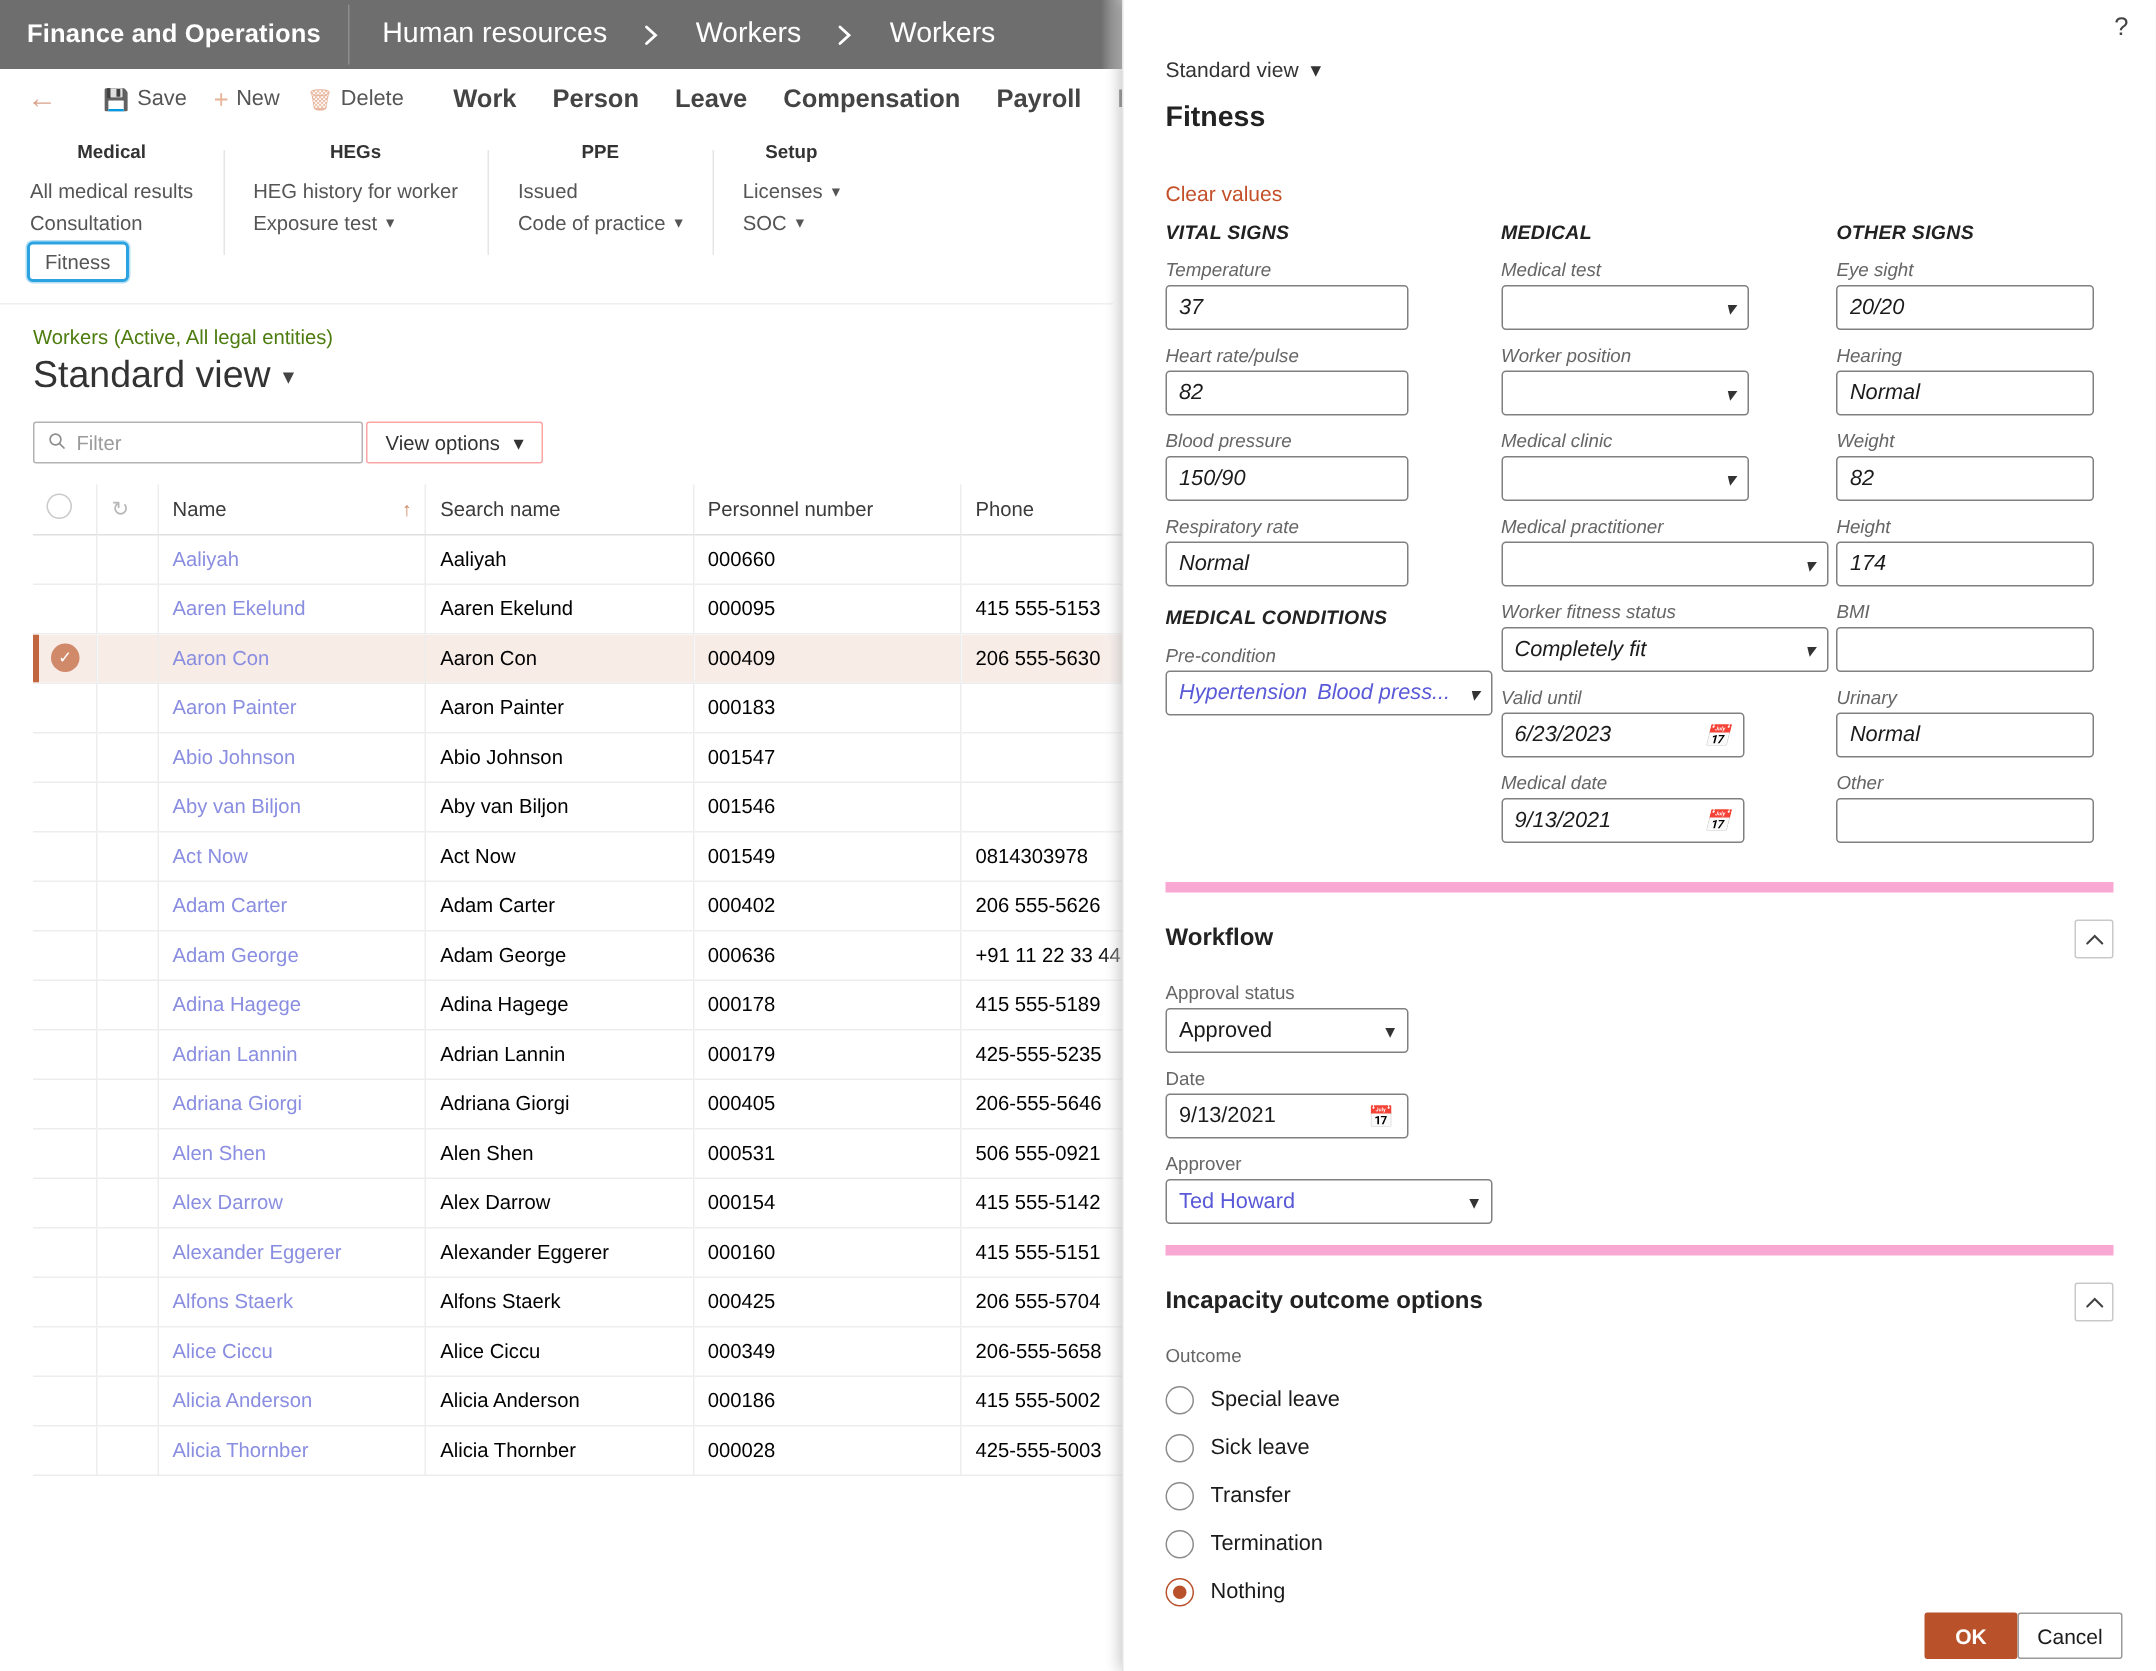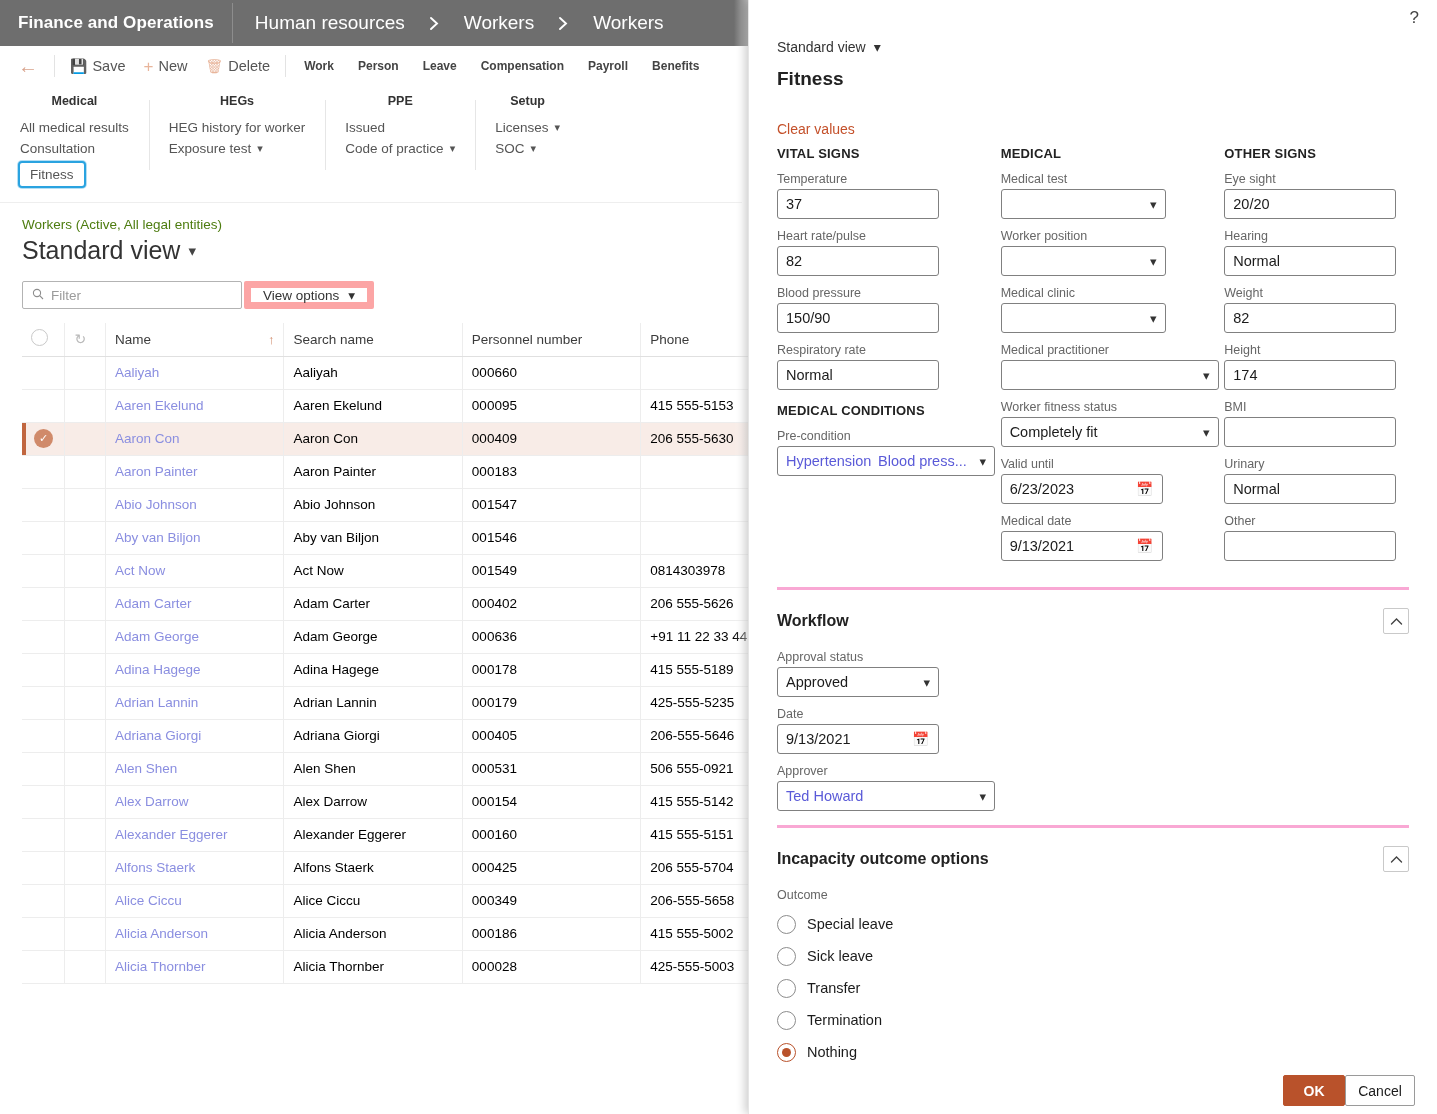--- a/index.html
+++ b/index.html
@@ -30,21 +30,21 @@
 
   
   .cmdbar {
     height: 40px; display: flex; align-items: center; gap: 0px;
     padding-left: 14px; font-size: 14.5px; color: #333;
   }
   .cmd-back { color:#d9a38c; font-size: 20px; padding: 0 10px 0 4px; line-height: 1;}
   .cmd-vsep { width: 1px; height: 22px; background: #e3e3e3; margin: 0 6px; }
   .cmd-btn { display: flex; align-items: center; gap: 5px; padding: 4px 9px; color: #555; white-space: nowrap; }
   .cmd-btn .gl { color: #e8b59b; font-size: 14px; line-height: 1; }
-  .cmd-tab { padding: 4px 12px; color: #444; font-weight: 600; font-size: 12px; white-space: nowrap; }
+  .cmd-tab { padding: 4px 12px; color: #444; font-weight: 600; font-size: 17px; white-space: nowrap; }
 
   
   .ribbon { display: flex; padding: 8px 0 14px 0; position: relative; }
   .rib-group { padding: 0 18px; min-width: 60px; position: relative; }
   .rib-group + .rib-group::before {
     content:""; position:absolute; left:0; top: 6px; bottom: 18px; width:1px; background:#e6e6e6;
   }
   .rib-title { font-size: 12.5px; font-weight: bold; color: #333; text-align: center; margin-bottom: 9px; }
   .rib-link { font-size: 13.5px; color: #555; padding: 3px 2px; display: flex; align-items: center; gap: 6px; white-space: nowrap;}
   .rib-link .chev { color:#555; font-size: 11px; }
@@ -59,21 +59,21 @@
   .listpage { padding: 14px 0 0 22px; }
   .list-caption { font-size: 13.5px; color: #4d7c0f; margin-bottom: 4px; }
   .list-title { font-size: 25px; color: #333; font-weight: normal; display:flex; align-items:flex-end; gap:8px; margin: 4px 0 16px 0;}
   .list-title .chev { font-size: 15px; color:#444; margin-bottom: 5px;}
   .list-tools { display: flex; align-items: center; gap: 2px; margin-bottom: 14px; }
   .filterbox {
     width: 220px; height: 28px; border: 1px solid #b3b3b3; border-radius: 2px;
     display: flex; align-items: center; gap: 7px; padding: 0 9px; font-size: 13.5px; color: #9b9b9b; background:#fff;
   }
   .viewopts {
-    height: 28px; border: 7px solid #fca5a5; border-radius: 2px; display: flex; align-items: center;
+    height: 28px; border: 1px solid #fca5a5; border-radius: 2px; display: flex; align-items: center;
     gap: 9px; padding: 0 12px; font-size: 13.5px; color: #333; background:#fff;
   }
   
   table.grid { border-collapse: collapse; font-size: 13.5px; width: 800px; table-layout: fixed; }
   table.grid th, table.grid td {
     border: 1px solid #ededed; border-left: none; border-top: none;
     height: 33px; padding: 0 9px; text-align: left; font-weight: normal; vertical-align: middle;
     overflow: hidden; white-space: nowrap;
   }
   table.grid th { color: #3b3b3b; border-bottom: 1px solid #e0e0e0; }
@@ -105,21 +105,21 @@
     background: #fff; box-shadow: -3px 0 9px rgba(0,0,0,.20);
     border-left: 1px solid #e5e5e5;
   }
   .panel-help { position: absolute; right: 18px; top: 8px; font-size: 17px; color: #444; }
   .panel-head { padding: 38px 0 0 28px; }
   .panel-viewsel { font-size: 14px; color: #333; display: inline-flex; align-items: center; gap: 8px; }
   .panel-title { font-size: 19px; font-weight: bold; color: #222; margin-top: 12px; }
 
   .clearvalues { color: #c4502a; font-size: 14px; margin-top: 31px; display:inline-block; }
 
-  .cols { display: flex; padding: 0 28px; gap: 0; margin-top: 8px; }
+  .cols { display: flex; padding: 0 28px; gap: 0; margin-top: 8px; font-style: italic; }
   .col { width: 230px; }
   .col.c2 { width: 230px; }
   .col.c3 { width: 190px; }
   .sect-head { font-size: 13px; font-weight: bold; color: #222; letter-spacing: .2px; margin-bottom: 11px; }
   .fld { margin-bottom: 10px; }
   .fld-label { font-size: 12.5px; color: #666; margin-bottom: 3px; }
   .fld-box {
     height: 30px; border: 1px solid #808080; border-radius: 3px; background: #fff;
     display: flex; align-items: center; padding: 0 8px; font-size: 14.5px; color: #1b1b1b;
   }
@@ -129,21 +129,21 @@
   .fld-box.w160 { width: 172px; }
   .fld-box .val { flex: 1; overflow: hidden; white-space: nowrap; }
   .fld-box .chev-d { color: #333; font-size: 13px; margin-left: 6px; }
   .fld-box .cal { color: #8a8a8a; font-size: 14px; margin-left: 6px; }
   .tokenbox { justify-content: space-between; }
   .tok { color: #5a5ad8; font-size: 14.5px; }
   .mt14 { margin-top: 13px; }
 
   
   .secbar {
-    margin: 0 28px; padding: 18px 0 12px 0; border-top: 3px solid #f9a8d4;
+    margin: 0 28px; padding: 18px 0 12px 0; border-top: 7px solid #f9a8d4;
     display: flex; align-items: center; justify-content: space-between;
   }
   .secbar-title { font-size: 16px; font-weight: bold; color: #222; }
   .sec-toggle {
     width: 26px; height: 26px; border: 1px solid #c9c9c9; border-radius: 2px;
     display: flex; align-items: center; justify-content: center; color:#444; font-size: 12px; background:#fff;
   }
   .secbody { padding: 4px 28px 0 28px; }
 
   .radio-row { display: flex; align-items: center; gap: 11px; height: 32px; }

